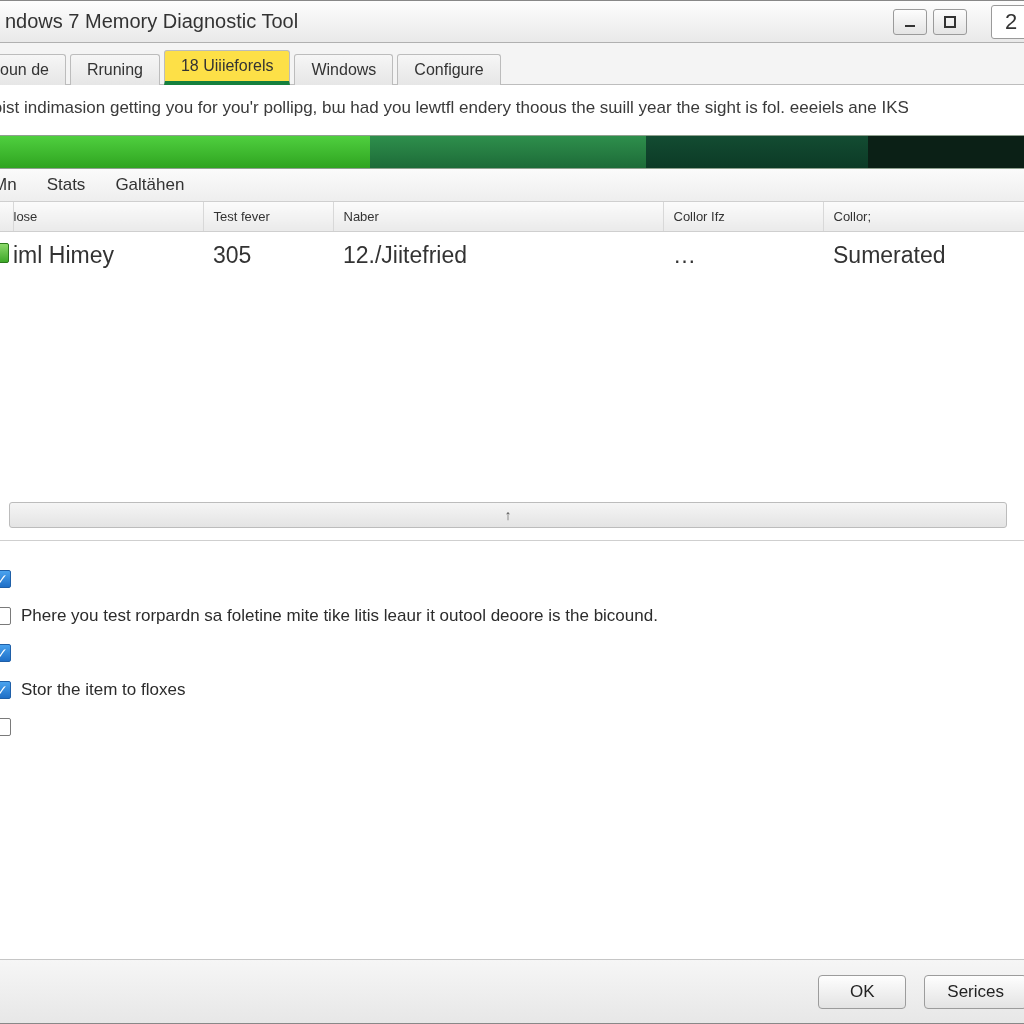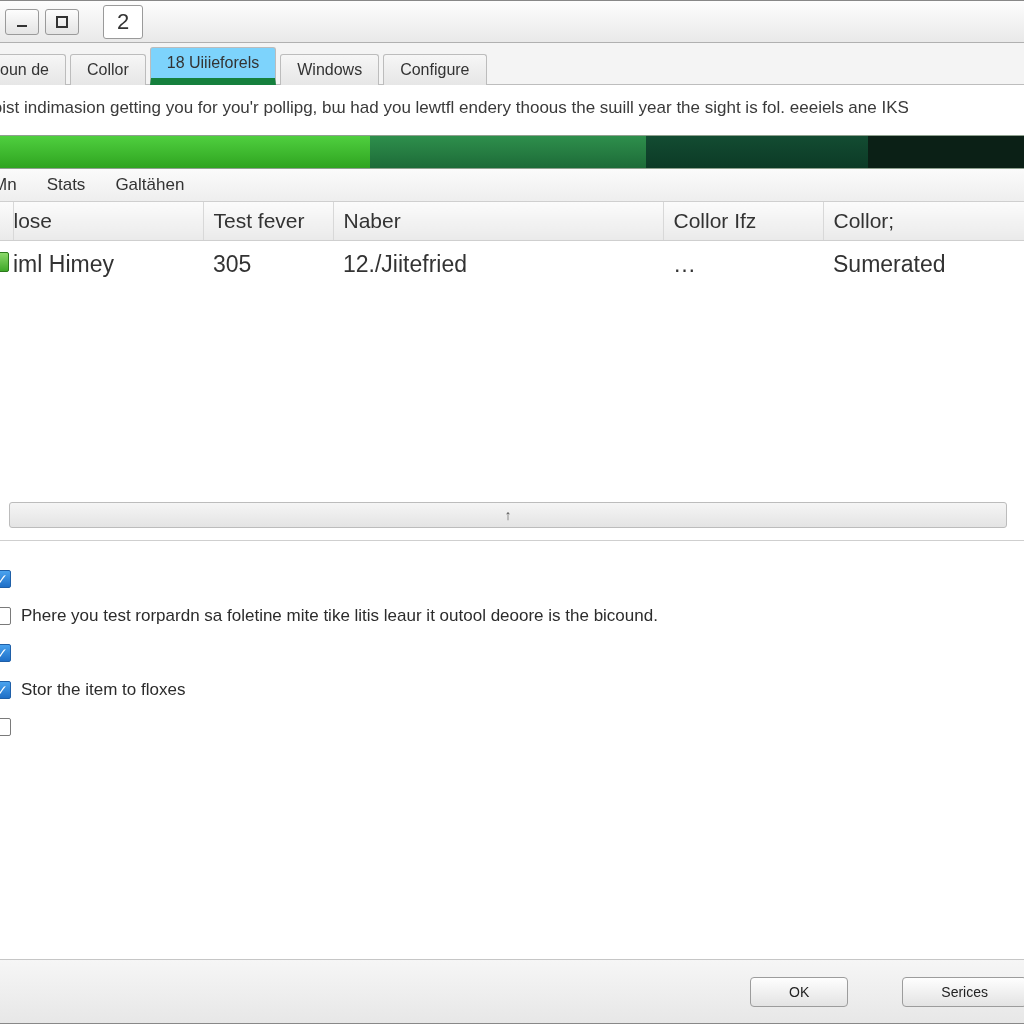--- a/index.html
+++ b/index.html
@@ -66,22 +66,22 @@
     border-bottom: none;
     margin-left: 4px;
     background: linear-gradient(#f6f6f6,#e6e6e6);
     border-radius: 3px 3px 0 0;
     font-size: 16px;
     color: #333;
     position: relative;
     top: 1px;
   }
   .tab.active {
-    background: #7dd3fc;
-    border-bottom: 7px solid #15803d;
+    background: #fde047;
+    border-bottom: 4px solid #15803d;
     font-weight: 400;
   }
   
   .desc {
     padding: 10px 14px 6px 10px;
     font-size: 17px;
     color: #3a3a3a;
     line-height: 1.5;
   }
   
@@ -104,21 +104,21 @@
     background: linear-gradient(#fbfbfb,#eeeeee);
     border-bottom: 1px solid #cfcfcf;
     font-size: 17px;
     color: #333;
   }
   
   .table { width: 100%; border-collapse: collapse; }
   .table th {
     text-align: left;
     font-weight: 400;
-    font-size: 21px;
+    font-size: 13px;
     padding: 7px 10px;
     background: linear-gradient(#fbfbfb,#eaeaea);
     border-bottom: 1px solid #cfcfcf;
     border-right: 1px solid #d8d8d8;
     color: #333;
   }
   .table td {
     padding: 10px 10px;
     font-size: 23px;
     color: #333;
@@ -187,59 +187,59 @@
     background: linear-gradient(#f6f6f6,#e7e7e7);
     border-top: 1px solid #c6c6c6;
     display: flex;
     align-items: center;
     justify-content: flex-end;
     gap: 18px;
     padding: 0 10px 0 0;
   }
   .btn {
     min-width: 88px;
-    padding: 6px 38px;
+    padding: 6px 22px;
     border: 1px solid #9c9c9c;
     border-radius: 4px;
     background: linear-gradient(#fefefe,#e3e3e3);
-    font-size: 14px;
+    font-size: 17px;
     color: #222;
     text-align: center;
-    margin-left: 36px;
   }
   .gap-above-footer {
     height: 120px;
   }
 </style>
 </head>
 <body>
 
 <div class="window">
 
   <div class="titlebar">
+    <span class="title">ndows 7 Memory Diagnostic Tool</span>
     <div class="winbtns">
       <div class="winbtn">
         <svg width="12" height="12">
             <rect x="1" y="9" width="10" height="2" fill="#333"></rect>
           </svg>
       </div>
       <div class="winbtn">
         <svg width="12" height="12">
             <rect x="1" y="1" width="10" height="10" fill="none" stroke="#333" stroke-width="2"></rect>
           </svg>
       </div>
       <div class="winbig">
         <span>2</span>
       </div>
     </div>
   </div>
 
   <div class="tabs">
     <div class="tab"><span>oun de</span></div>
-    <div class="tab"><span>Collor</span></div>
+    <div class="tab"><span>Rruning</span></div>
     <div class="tab active"><span>18 Uiiieforels</span></div>
     <div class="tab"><span>Windows</span></div>
     <div class="tab"><span>Configure</span></div>
   </div>
 
   <div class="desc">loist indimasion getting you for you'r pollipg, bɯ had you lewtfl endery thoous the sɯill year the sight is fol. eeeiels ane IKS</div>
 
   <div class="progress">
     <div class="seg1"></div>
     <div class="seg2"></div>

